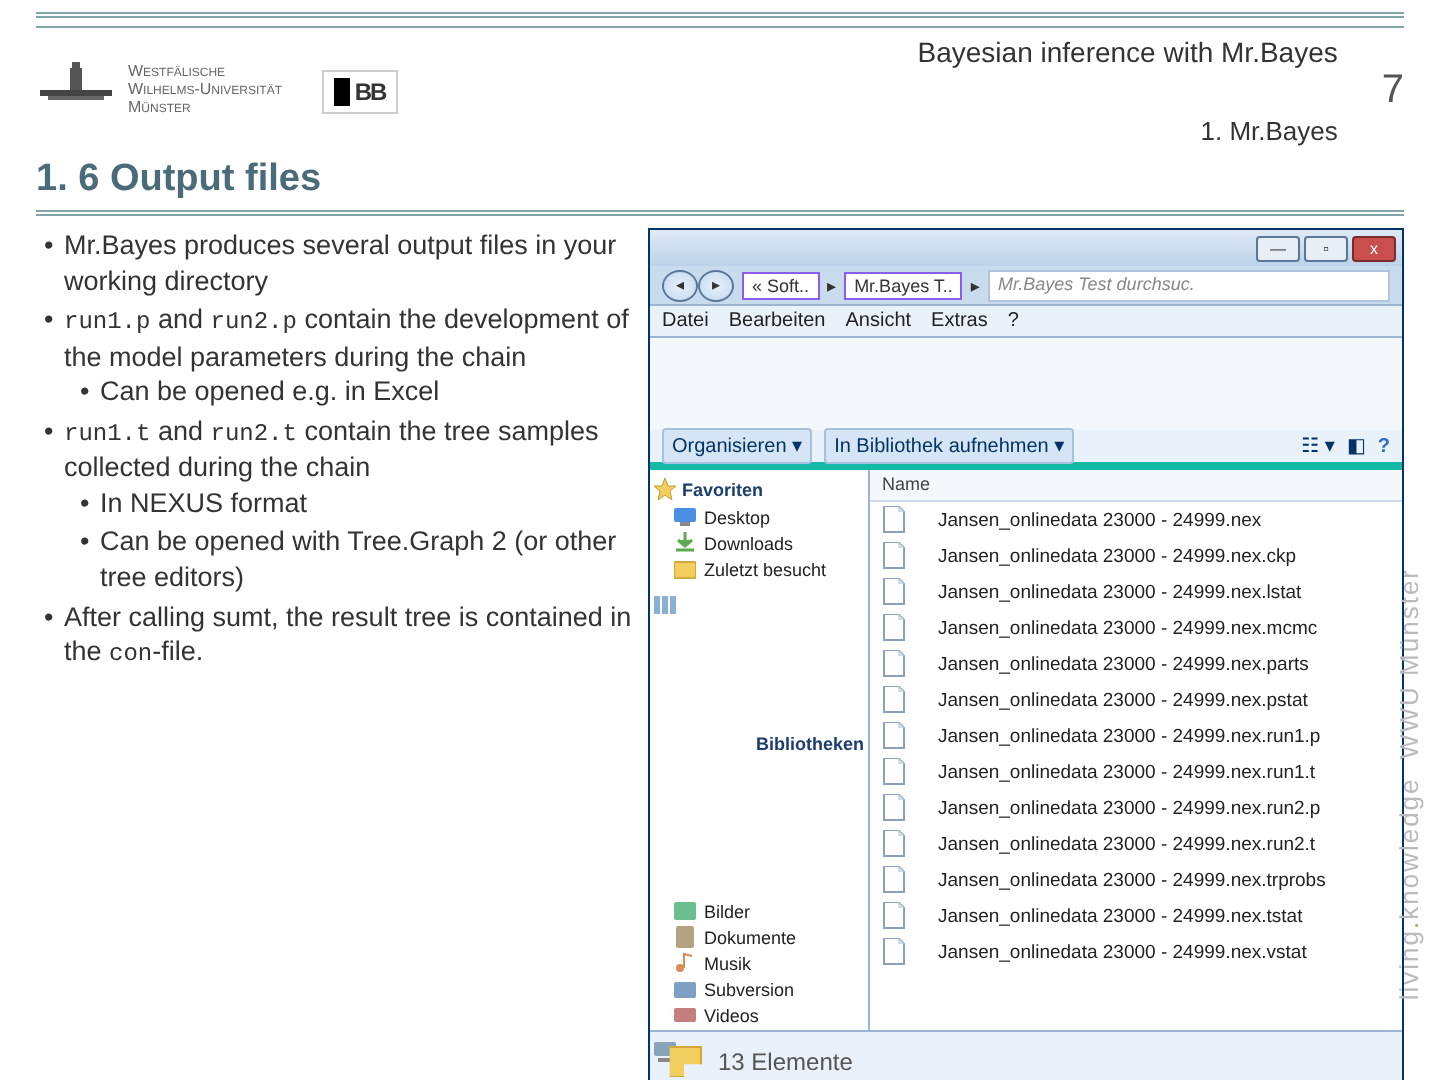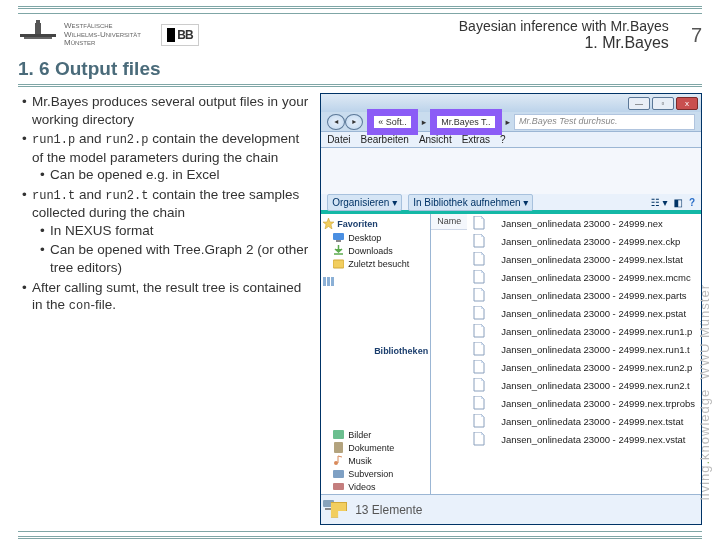--- a/index.html
+++ b/index.html
@@ -7,51 +7,51 @@
   .slide { padding: 6px 18px 0 18px; }
   .rule-top { border-top: 3px double #7fa6a6; border-bottom: 1px solid #7fa6a6; height: 8px; margin-bottom: 4px; }
   .header-row { display: flex; align-items: center; gap: 8px; }
   .logo-muenster { display: flex; align-items: center; gap: 6px; }
   .logo-svg { width: 40px; height: 30px; }
   .uni-name { font-size: 8px; line-height: 1.1; color: #666; font-variant: small-caps; }
   .logo-ibb { width: 38px; height: 22px; background: #fff; border: 1px solid #ccc; display: flex; align-items: center; justify-content: center; font-weight: bold; font-size: 12px; letter-spacing: -1px; margin-left: 12px; }
   .logo-ibb::before { content: ""; display: inline-block; width: 8px; height: 14px; background: #000; margin-right: 2px; }
   .header-text { flex: 1; text-align: right; }
   .ht1 { font-size: 14px; color: #333; }
-  .ht2 { font-size: 16px; color: #333; }
+  .ht2 { font-size: 13px; color: #333; margin-top: 24px; }
   .page-num { font-size: 20px; color: #555; padding-left: 14px; }
   .section-title { font-size: 19px; color: #4a6b7a; margin: 6px 0 4px 0; }
   .rule-mid { border-top: 1px solid #7fa6a6; border-bottom: 1px solid #7fa6a6; height: 3px; margin-bottom: 6px; }
   .content-row { display: flex; gap: 6px; }
   .bullets { width: 300px; font-size: 13.5px; line-height: 1.3; }
   .bullets ul { list-style: none; padding-left: 4px; }
   .bullets li { position: relative; padding-left: 10px; margin-bottom: 2px; }
   .bullets li::before { content: "•"; position: absolute; left: 0; top: 0; color: #333; }
   .bullets ul ul li { padding-left: 14px; }
   .bullets ul ul li::before { left: 4px; }
   .mono { font-family: "Courier New", monospace; font-size: 12px; }
   .screenshot-wrap { flex: 1; border: 1px solid #036; background: #f4f7fc; font-size: 9px; }
   .win-titlebar { height: 18px; background: linear-gradient(#dfeaf5,#bcd3ea); display: flex; justify-content: flex-end; align-items: center; gap: 2px; padding-right: 3px; }
   .win-btn { width: 22px; height: 13px; border: 1px solid #5a7797; border-radius: 2px; background: #e8eef6; display:flex; align-items:center; justify-content:center; font-size:8px;}
   .win-btn.close { background: #c94f4f; border-color:#7b2b2b; color:#fff;}
   .addr-bar { height: 20px; background: #c9dcee; display: flex; align-items: center; gap: 4px; padding: 2px 6px; border-bottom: 1px solid #9bb6d4; }
   .nav-arrows { display:flex; gap:0; }
   .nav-arr { width:18px; height:16px; border:1px solid #5a7797; background:radial-gradient(#e8f0fb,#c0d8ef); border-radius:50%; display:flex;align-items:center;justify-content:center; font-size:8px;}
-  .path-seg { display:inline-block; background:#fff; padding:1px 4px; border:7px solid #8b5cf6; font-size:9px; }
+  .path-seg { display:inline-block; background:#fff; padding:1px 4px; border:1px solid #8b5cf6; font-size:9px; }
   .search-box { flex:1; background:#fff; border:1px solid #b0c4de; height:16px; padding:1px 4px; color:#888; font-size:9px; font-style:italic;}
   .menu-bar { height:16px; background:#e9f1fb; border-bottom:1px solid #9bb6d4; display:flex; gap:10px; align-items:center; padding:0 6px; font-size:10px; color:#222;}
   .tool-bar { height:20px; background:#e9f1fb; border-bottom:4px solid #14b8a6; display:flex; align-items:center; gap:6px; padding:0 6px; font-size:10px; color:#036;margin-top:46px;}
   .tool-item { padding:2px 4px; background:#d5e5f5; border:1px solid #a7c1dd; border-radius:2px;}
   .expl-body { display:flex; height:280px; }
   .expl-side { width:110px; background:#fff; border-right:1px solid #9bb6d4; padding:4px 2px; }
   .side-group { font-size:9px; margin-bottom:6px; }
   .side-group .hdr { color:#1b3e6d; font-weight:600; display:flex; align-items:center; gap:3px; margin-bottom:2px; }
   .side-item { display:flex; align-items:center; gap:4px; padding:1px 2px 1px 10px; color:#222;}
   .side-item .ico { width:11px; height:11px; }
-  .expl-main { flex:1; background:#fff; display:flex; flex-direction:row; }
+  .expl-main { flex:1; background:#fff; display:flex; flex-direction:column; }
   .col-hdr { height:16px; border-bottom:1px solid #cfd8e8; background:#f4f7fc; font-size:9px; padding:2px 6px; color:#444;}
   .file-row { display:flex; align-items:center; gap:16px; padding:2px 6px; font-size:9.5px; color:#222; }
   .file-ico { width:12px; height:14px; }
   .file-row .nm { white-space:nowrap; }
   .status-bar { height:30px; border-top:1px solid #9bb6d4; background:#e9f1fb; display:flex; align-items:center; gap:8px; padding:0 8px; font-size:12px; color:#555;}
   .status-ico { width:18px; height:16px; background:#f2ce5f; border:1px solid #d2a93a; clip-path: polygon(10% 100%, 50% 100%, 50% 60%, 100% 60%, 100% 0, 10% 0);}
   .sidebar-brand { position:absolute; right:3px; top:60px; bottom:40px; width:20px; display:flex; align-items:flex-end; }
   .brand-rot { writing-mode: vertical-rl; transform: rotate(180deg); font-size:13px; color:#bbb; letter-spacing:1px; white-space:nowrap;}
   .brand-rot .accent { color:#8fb36e; }
   .footer-rule { border-top:1px solid #7fa6a6; border-bottom:3px double #7fa6a6; height:8px; margin-top:6px; margin-bottom:4px;}

